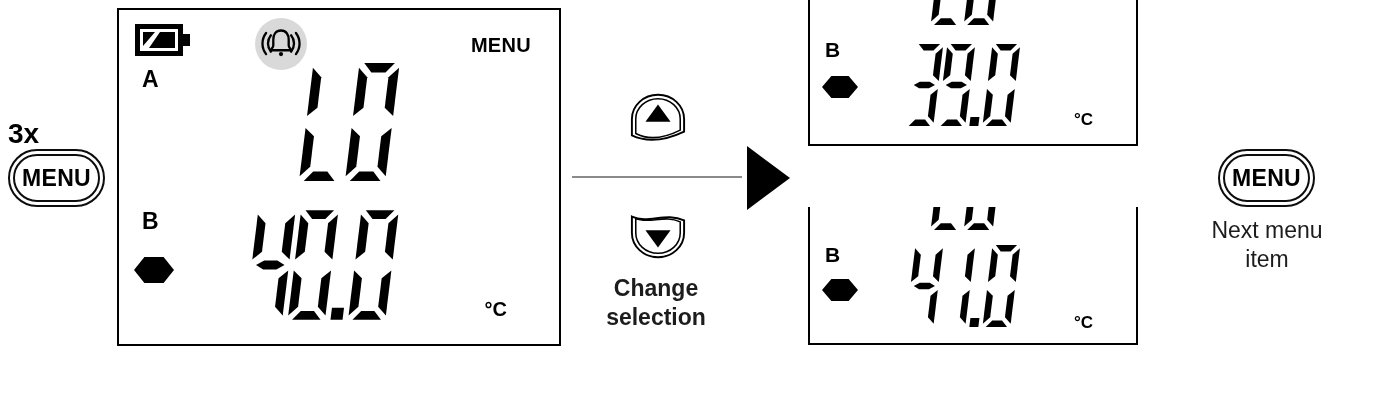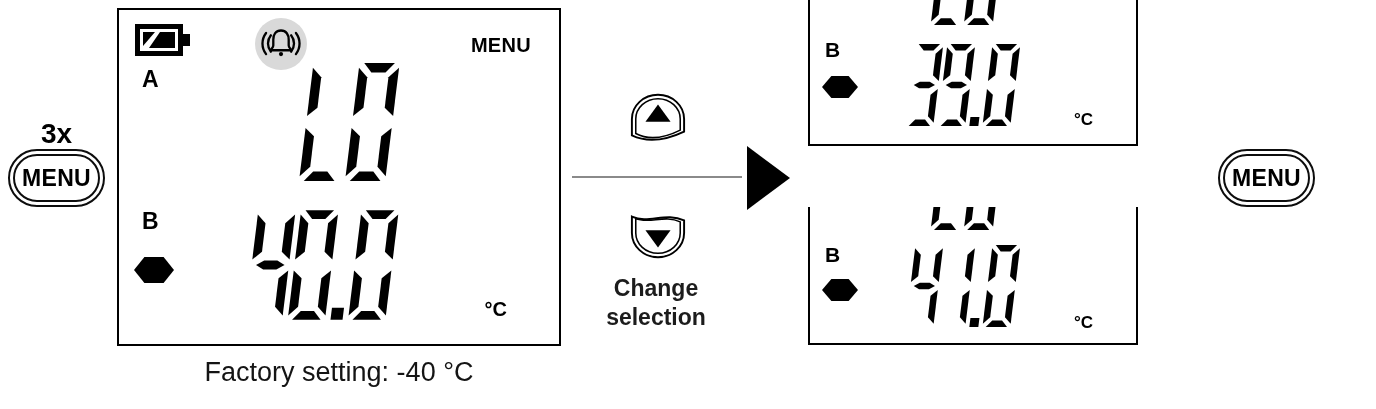--- a/index.html
+++ b/index.html
@@ -8,21 +8,21 @@
   .abs{position:absolute;}
   
   .lcd{box-sizing:border-box;background:#fff;border:2px solid #000;}
   .lcd-clipped{box-sizing:border-box;background:#fff;border:2px solid #000;border-top:none;overflow:hidden;}
   
   .pill{box-sizing:border-box;border:2px solid #0d0d0d;border-radius:29px;background:#fff;
         display:flex;align-items:center;justify-content:center;}
   .pill-inner{position:absolute;inset:3px;border:2px solid #0d0d0d;border-radius:25px;}
   .pill-label{position:relative;font-weight:bold;font-size:23px;letter-spacing:0.3px;}
   
-  .count-label{font-weight:bold;font-size:28px;text-align:center;}
+  .count-label{font-weight:bold;font-size:28px;text-align:left;}
   .chan-label{font-weight:bold;font-size:23px;}
   .chan-label-sm{font-weight:bold;font-size:21px;}
   .menu-ind{font-weight:bold;font-size:20px;letter-spacing:0.3px;}
   .unit{font-weight:bold;font-size:20px;}
   .unit-sm{font-weight:bold;font-size:17px;}
   .caption{font-size:27px;color:#141414;text-align:center;}
   .two-line{white-space:pre-line;text-align:center;font-size:23px;color:#1c1c1c;line-height:1.24;}
   
   .marker{background:#000;clip-path:polygon(0 50%,26% 0,74% 0,100% 50%,74% 100%,26% 100%);}
   .hline{background:#8a8a8a;height:2px;}
@@ -111,21 +111,20 @@
             <polygon points="98,100 124,100 117,92 105,92"></polygon>
             <polygon points="94,55 102,62 102,88 94,96"></polygon>
             <polygon points="94,4 102,12 102,38 94,45"></polygon>
           </g>
         </svg>
       </span>
 
     <span class="abs unit" style="right:52px;top:288px;">°C</span>
   </div>
 
-  <div class="abs caption" style="left:117px;top:357px;width:444px;">Factory setting: -40 °C</div>
 
   <div class="abs" style="left:629px;top:92px;">
     <svg width="58" height="52" viewBox="0 0 60 52">
       <path d="M3,44 L3,27 A27,25 0 0 1 57,27 L57,40 C38,49 20,52 3,44 Z" fill="#fff" stroke="#000" stroke-width="2"></path>
       <path d="M7,42 L7,27 A23,21 0 0 1 53,27 L53,38.5 C37,46.5 21,49.5 7,42 Z" fill="none" stroke="#000" stroke-width="1.6"></path>
       <polygon points="30,12 43,30 17,30" fill="#000"></polygon>
     </svg>
   </div>
 
   <div class="abs hline" style="left:572px;top:176px;width:170px;"></div>
@@ -229,14 +228,16 @@
           </g>
         </svg>
       </span>
     <span class="abs unit-sm" style="left:264px;top:106px;">°C</span>
   </div>
 
   <div class="abs pill" style="left:1218px;top:149px;width:97px;height:58px;">
     <div class="pill-inner"></div>
     <span class="pill-label">MENU</span>
   </div>
+  <div class="abs two-line" style="left:1188px;top:216px;width:158px;">Next menu
+item</div>
 
 </div>
 
 </body></html>

